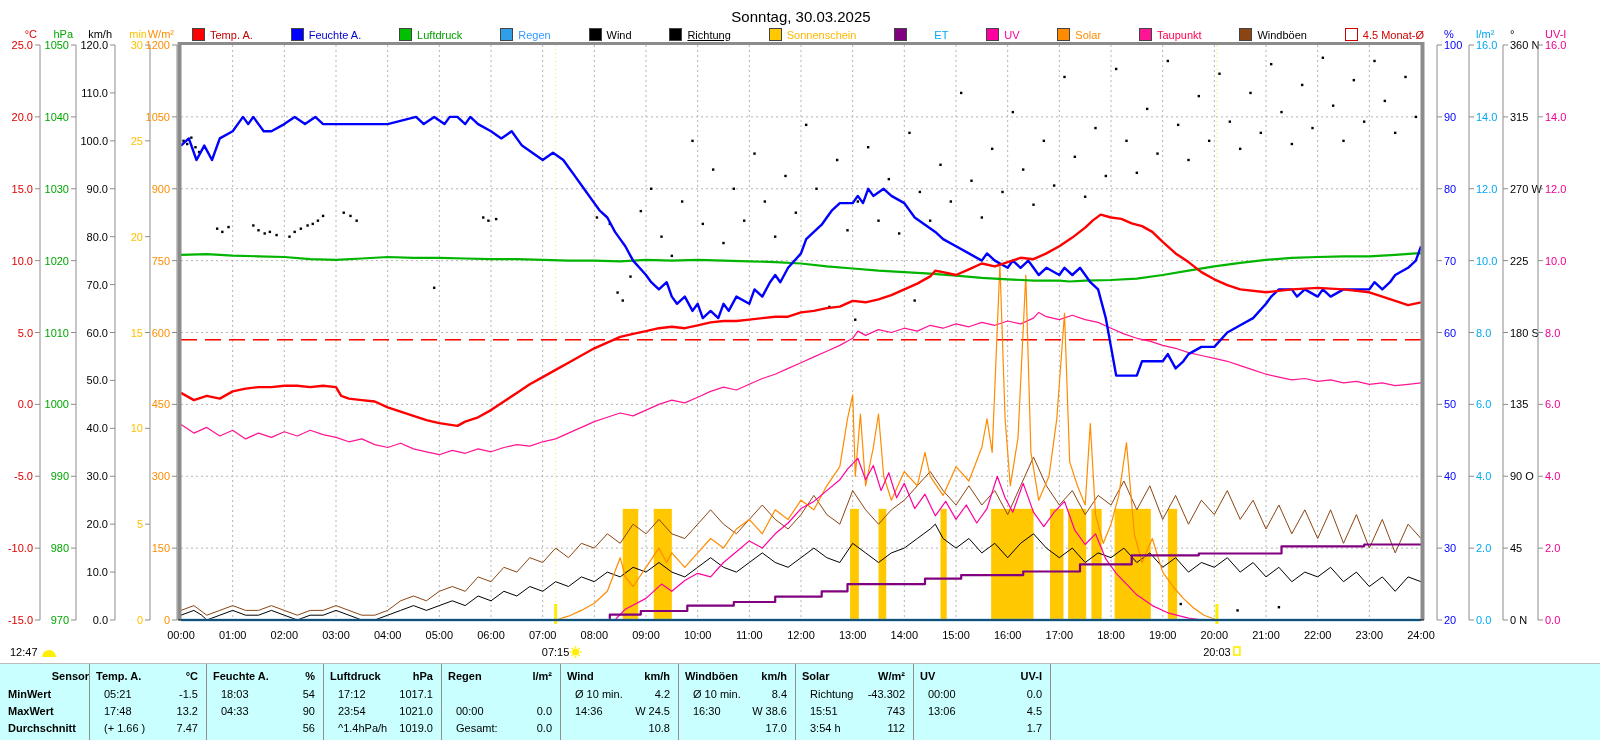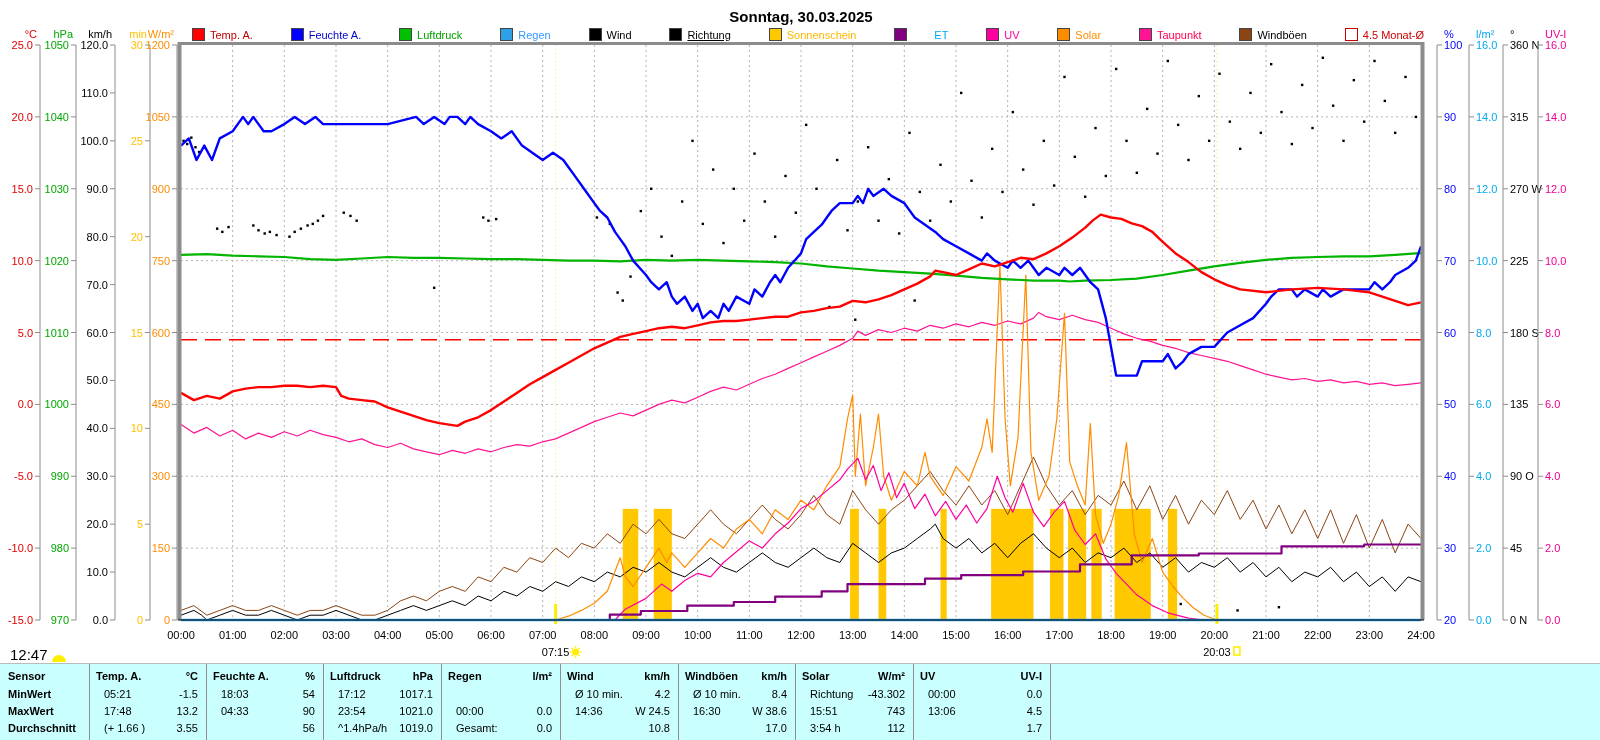--- a/index.html
+++ b/index.html
@@ -1,40 +1,40 @@
 <!DOCTYPE html>
 <html><head>
 <meta charset="utf-8">
 <style>
   html,body{margin:0;padding:0;background:#ffffff;}
   body{font-family:"Liberation Sans",sans-serif;}
   #stage{position:relative;width:1600px;height:740px;background:#ffffff;overflow:hidden;}
   #title{position:absolute;left:181px;top:8px;width:1240px;text-align:center;
-         font-size:15px;color:#000;font-weight:bold;}
+         font-size:15px;color:#000;}
   #legend{position:absolute;left:192px;top:27px;width:1232px;height:15px;
           display:flex;justify-content:space-between;align-items:center;}
   .lg-item{display:flex;align-items:center;gap:5px;font-size:11px;white-space:nowrap;}
   .lg-sq{width:11px;height:11px;border:1px solid #444;display:inline-block;}
   #chart{position:absolute;left:0;top:0;}
   svg text{font-family:"Liberation Sans",sans-serif;}
-  #solar-noon{position:absolute;left:10px;top:646px;font-size:15px;color:#000;
+  #solar-noon{position:absolute;left:10px;top:646px;font-size:11px;color:#000;
               display:flex;align-items:flex-end;gap:4px;}
   .halfsun{display:inline-block;width:14px;height:7px;background:#ffee00;
            border-radius:7px 7px 0 0;margin-bottom:1px;}
   #table{position:absolute;left:0;top:663px;width:1600px;height:77px;
          background:#c9ffff;display:grid;
          grid-template-columns:89px 117px 117px 118px 119px 118px 117px 118px 137px auto;
          font-size:11px;color:#000;border-top:1px solid #bbb;}
   .tcol{padding-top:3px;}
   .tcol + .tcol{border-left:1px solid #8f8f8f;}
   .tcol .trow{display:flex;justify-content:space-between;height:17px;line-height:17px;
               padding:0 8px 0 14px;}
   .tcol .thead{font-weight:bold;padding-left:6px;height:19px;line-height:19px;}
   .rowhead{font-weight:bold;padding-left:8px;height:17px;line-height:17px;}
-  .rowhead.first{height:19px;line-height:19px;}
+  .rowhead.first{height:19px;line-height:19px;text-align:right;}
   .tval{text-align:right;}
 </style>
 </head>
 <body>
 
 <div id="stage">
   <svg id="chart" width="1600" height="660">
       <line x1="232.66666666666666" y1="45" x2="232.66666666666666" y2="620" stroke="#b4b4b4" stroke-width="1" stroke-dasharray="2 3"></line>
       <line x1="284.3333333333333" y1="45" x2="284.3333333333333" y2="620" stroke="#b4b4b4" stroke-width="1" stroke-dasharray="2 3"></line>
       <line x1="336" y1="45" x2="336" y2="620" stroke="#b4b4b4" stroke-width="1" stroke-dasharray="2 3"></line>
@@ -504,21 +504,21 @@
         <div class="trow">
           <span>05:21</span>
           <span class="tval">-1.5</span>
         </div>
         <div class="trow">
           <span>17:48</span>
           <span class="tval">13.2</span>
         </div>
         <div class="trow">
           <span>(+ 1.66 )</span>
-          <span class="tval">3.55</span>
+          <span class="tval">7.47</span>
         </div>
       </div>
       <div class="tcol">
         <div class="trow thead">
           <span>Feuchte A.</span>
           <span class="tval">%</span>
         </div>
         <div class="trow">
           <span>18:03</span>
           <span class="tval">54</span>

